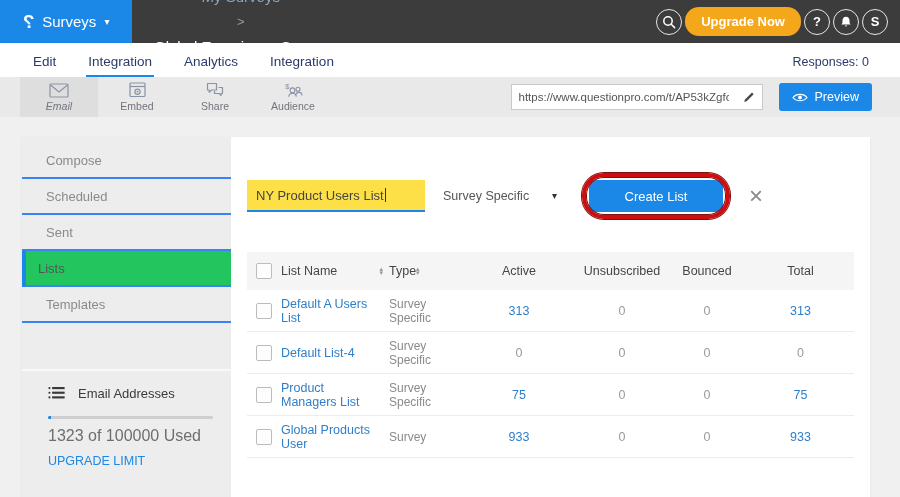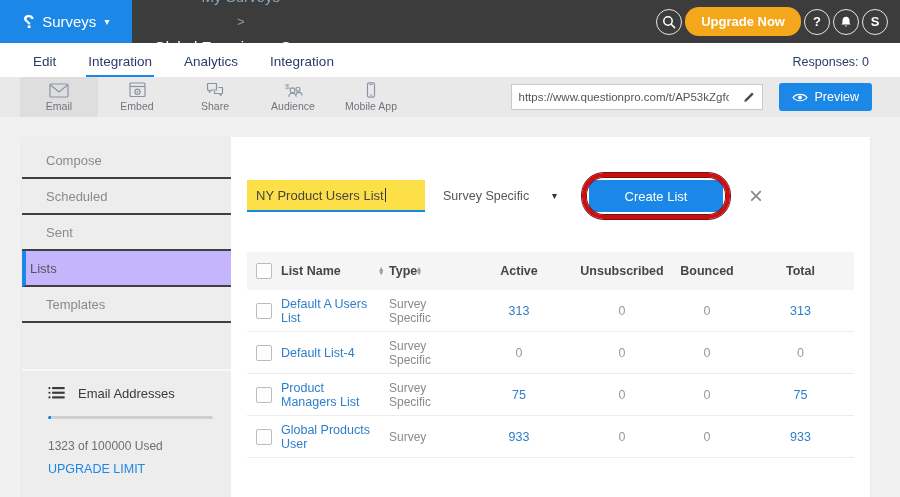--- a/index.html
+++ b/index.html
@@ -23,56 +23,56 @@
 
   
   .nav { height:34px; background:#fff; display:flex; align-items:flex-end; padding:0 31px; }
   .nav-tab { font-size:13.5px; color:#2b3a6b; margin-right:28px; padding:7px 2px 6px; cursor:pointer; border-bottom:2px solid transparent; }
   .nav-tab.active { border-bottom-color:#1b87e6; }
   .responses { margin-left:auto; font-size:12.5px; color:#2b3a6b; padding-bottom:8px; }
 
   
   .toolbar { height:40px; background:#e9e9e9; display:flex; align-items:stretch; padding-left:20px; }
   .tool-item { width:78px; display:flex; flex-direction:column; align-items:center; justify-content:center; gap:2px; color:#8a93a5; cursor:pointer; }
-  .tool-item.selected { background:#dedede; }
+  .tool-item.selected { background:#dedede;font-style:italic; }
   .tool-label { font-size:10.5px; color:#73737e; }
   .toolbar-right { margin-left:auto; display:flex; align-items:center; gap:16px; padding-right:28px; }
   .url-box { display:flex; align-items:center; background:#fff; border:1px solid #c9c9c9; height:26px; width:252px; }
   .url-input { border:none; outline:none; font-size:11.5px; color:#555; flex:1; padding:0 7px; min-width:0; font-family:inherit; background:transparent; }
   .pencil-btn { width:26px; height:100%; display:flex; align-items:center; justify-content:center; border:none; background:transparent; cursor:pointer; }
   .preview-btn { background:#1b87e6; color:#fff; height:28px; border:none; border-radius:3px; font-size:12.5px; display:flex; align-items:center; gap:7px; padding:0 13px; cursor:pointer; font-family:inherit; }
 
   
   .content { display:flex; width:848px; height:360px; margin:20px 30px 0 22px; box-shadow:0 1px 2px rgba(0,0,0,0.08); }
   .sidebar { width:210px; background:#ededed; padding-top:6px; display:flex; flex-direction:column; }
-  .side-item { height:36px; line-height:35px; padding-left:24px; font-size:13px; color:#8a8a8a; border-bottom:2px solid #404040; cursor:pointer; }
-  .side-item.active { background:#c4b5fd; border-left:4px solid #1b87e6; padding-left:4px; color:#555; }
+  .side-item { height:36px; line-height:35px; padding-left:24px; font-size:13px; color:#8a8a8a; border-bottom:2px solid #3b82f6; cursor:pointer; }
+  .side-item.active { background:#22c55e; border-left:4px solid #1b87e6; padding-left:12px; color:#555; }
   .email-section { margin-top:46px; border-top:2px solid #f8f8f8; padding-top:14px; }
   .email-head { display:flex; align-items:center; gap:13px; padding-left:26px; font-size:13px; font-weight:normal; color:#3a3a3a; }
   .progress { margin:15px 18px 0 26px; height:3px; background:#cfcfcf; border-radius:2px; overflow:hidden; }
   .progress-fill { width:3px; height:3px; background:#1b87e6; }
-  .usage { padding-left:26px; margin-top:20px; font-size:12px; color:#6e6e6e; }
+  .usage { padding-left:26px; margin-top:8px; font-size:16px; color:#6e6e6e; }
   .upgrade-link { display:inline-block; margin:9px 0 0 26px; font-size:12.5px; color:#1b87e6; cursor:pointer; text-decoration:none; }
 
   .main { flex:1; background:#fff; padding:43px 16px 0 16px; }
 
   
   .create-row { display:flex; align-items:center; }
   .list-input { width:178px; height:32px; background:#fde047; border:none; border-bottom:2px solid #1b87e6; display:flex; align-items:center; padding:0 9px; font-size:13px; color:#444; cursor:text; white-space:nowrap; overflow:hidden; }
   .cursor { display:inline-block; width:1px; height:14px; background:#333; margin-left:1px; }
   .type-select { margin-left:10px; width:130px; height:32px; display:flex; align-items:center; justify-content:space-between; font-size:12.5px; color:#555; padding:0 8px; cursor:pointer; }
   .type-select .caret { color:#333; }
   .create-wrap { margin-left:24px; position:relative; }
   .create-btn { background:#1b87e6; color:#fff; border:none; border-radius:4px; height:32px; width:134px; font-size:13px; cursor:pointer; font-family:inherit; }
   .red-ring { position:absolute; left:-7px; right:-7px; top:-7px; bottom:-7px; border:4px solid #ce0e0e; border-radius:22px; box-shadow:0 0 0 1px #7e1010, inset 0 0 0 1px #7e1010; pointer-events:none; }
   .close-x { margin-left:26px; font-size:24px; color:#8a8a8a; line-height:1; cursor:pointer; background:none; border:none; font-family:inherit; }
 
   
   .table { margin-top:40px; }
-  .thead { display:flex; align-items:center; background:#f5f5f5; height:38px; font-size:12.5px; font-weight:bold; color:#464646; }
+  .thead { display:flex; align-items:center; background:#f5f5f5; height:38px; font-size:12.5px; font-weight:normal; color:#464646; }
   .tr { display:flex; align-items:center; height:42px; border-bottom:1px solid #ececec; font-size:12.5px; }
   .col-check { width:34px; display:flex; justify-content:center; }
   .col-name { width:108px; display:flex; align-items:center; justify-content:space-between; padding-right:6px; }
   .col-type { width:72px; display:flex; align-items:center; padding-right:6px; }
   .col-active { width:116px; text-align:center; }
   .col-unsub { width:90px; text-align:center; }
   .col-bounced { width:80px; text-align:center; }
   .col-total { width:107px; text-align:center; }
   .checkbox { width:16px; height:16px; border:1px solid #bcbcbc; border-radius:2px; background:#fdfdfd; cursor:pointer; }
   .sort { display:inline-flex; flex-direction:column; color:#9a9a9a; font-size:7px; line-height:4.5px; cursor:pointer; }
@@ -156,28 +156,20 @@
     </div>
     <div class="tool-item">
       <svg width="19" height="16" viewBox="0 0 19 16">
         <text x="1" y="7" font-size="8" fill="#8a93a5" font-family="Liberation Sans, sans-serif">$</text>
         <circle cx="8.5" cy="8.3" r="2.4" fill="none" stroke="#8a93a5" stroke-width="1.1"></circle>
         <path d="M4.8,14.8 a3.7,3.7 0 0 1 7.4,0" fill="none" stroke="#8a93a5" stroke-width="1.1"></path>
         <circle cx="14" cy="7.3" r="2" fill="none" stroke="#8a93a5" stroke-width="1.1"></circle>
         <path d="M11.8,13.5 a3.1,3.1 0 0 1 6.2,0" fill="none" stroke="#8a93a5" stroke-width="1.1"></path>
       </svg>
       <span class="tool-label">Audience</span>
-    </div>
-    <div class="tool-item">
-      <svg width="16" height="16" viewBox="0 0 16 16">
-        <rect x="4.5" y="0.8" width="7" height="14.4" rx="1.4" fill="none" stroke="#8a93a5" stroke-width="1.2"></rect>
-        <line x1="6.5" y1="2.6" x2="9.5" y2="2.6" stroke="#8a93a5" stroke-width="1"></line>
-        <circle cx="8" cy="13" r="0.85" fill="#8a93a5"></circle>
-      </svg>
-      <span class="tool-label">Mobile App</span>
     </div>
 
     <div class="toolbar-right">
       <div class="url-box">
         <input class="url-input" type="text" readonly="" value="https://www.questionpro.com/t/AP53kZgfo" style="">
         <button class="pencil-btn">
           <svg width="13" height="13" viewBox="0 0 14 14">
             <path d="M10.8,1.6 l1.8,1.8 L5,11 l-2.6,0.8 L3.2,9.2 Z" fill="#4a4a4a"></path>
           </svg>
         </button>

